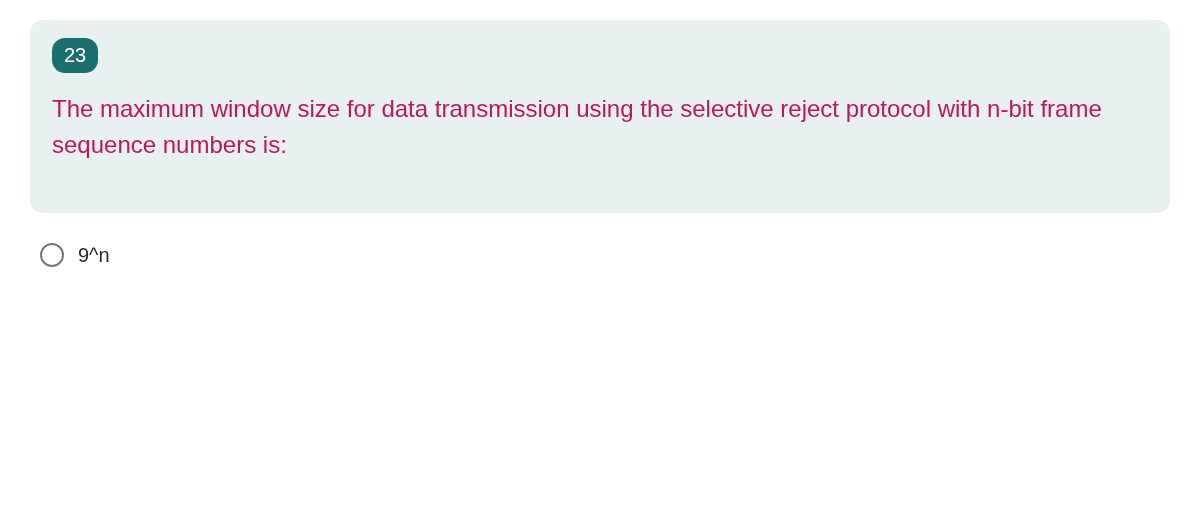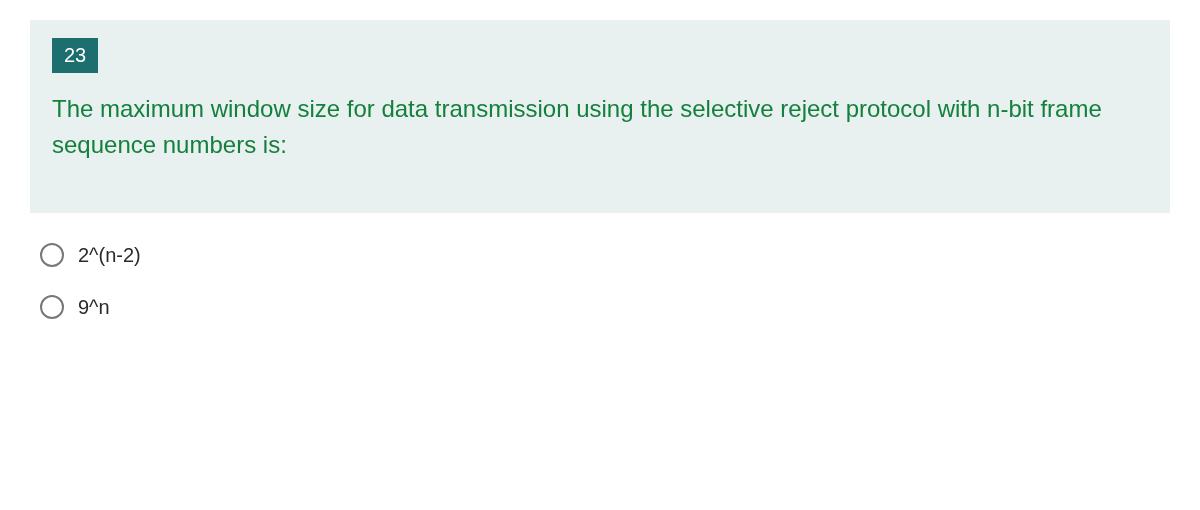--- a/index.html
+++ b/index.html
@@ -1,18 +1,19 @@
 <!DOCTYPE html>
 <html><head>
   <meta charset="utf-8">
   <style>
     * {
       margin: 0;
       padding: 0;
       box-sizing: border-box;
+      border-radius: 13px;
     }
     body {
       font-family: "Segoe UI", Tahoma, Geneva, Verdana, sans-serif;
       background: #ffffff;
       padding: 20px 30px;
       width: 1200px;
     }
     .question-header {
       background: #e8f0f0;
       padding: 18px 22px 50px 22px;
@@ -22,21 +23,21 @@
       display: inline-block;
       background: #1d6e6e;
       color: #ffffff;
       font-size: 20px;
       font-weight: 500;
       padding: 6px 12px;
       margin-bottom: 18px;
     }
     .question-text {
       font-size: 24px;
-      color: #15803d;
+      color: #be185d;
       line-height: 1.5;
     }
     .options-container {
       padding: 30px 10px 10px 10px;
     }
     .option-row {
       display: flex;
       align-items: center;
       margin-bottom: 28px;
     }
@@ -58,19 +59,15 @@
 <body>
 
 <div class="question-header">
   <div class="question-number">23</div>
   <div class="question-text">The maximum window size for data transmission using the selective reject protocol with n-bit frame sequence numbers is:</div>
 </div>
 
 <div class="options-container">
   <div class="option-row">
     <span class="radio-circle"></span>
-    <span class="option-label">2^(n-2)</span>
-  </div>
-  <div class="option-row">
-    <span class="radio-circle"></span>
     <span class="option-label">9^n</span>
   </div>
 </div>
 
 </body></html>

